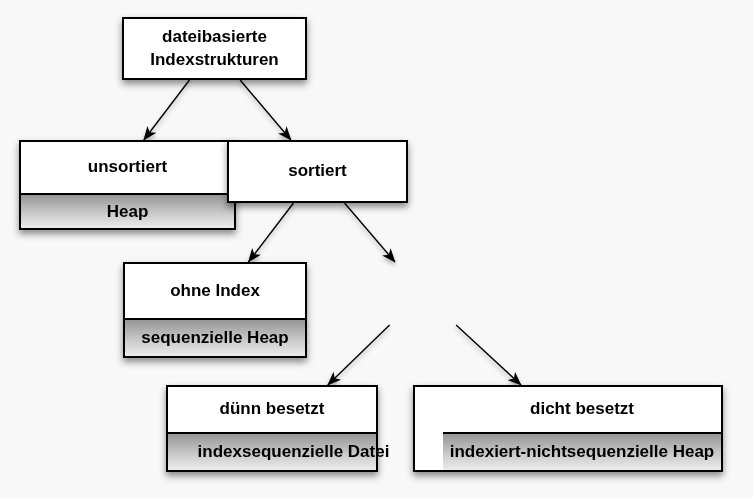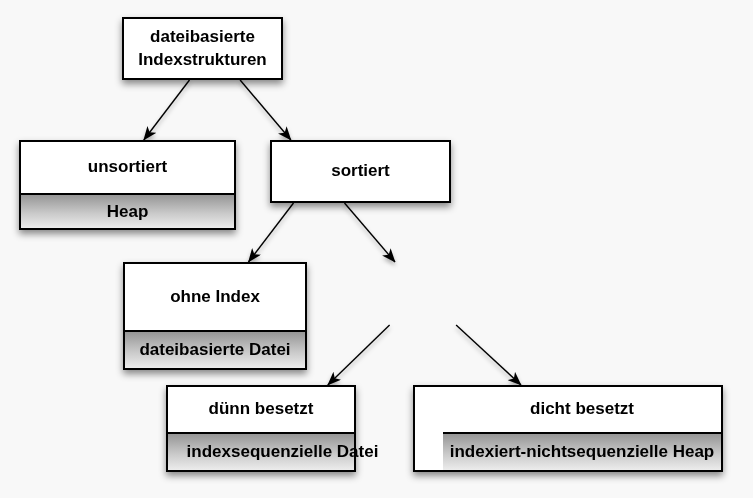--- a/index.html
+++ b/index.html
@@ -48,28 +48,28 @@
   .node-sublabel {
     border-top: 2px solid #000000;
     background: linear-gradient(180deg, #969696 0%, #c9c9c9 55%, #ececec 100%);
     display: flex;
     align-items: center;
     justify-content: center;
     text-align: center;
     white-space: nowrap;
   }
   
-  #node-root        { left: 122px; top: 17px;  width: 161px; height: 63px; }
+  #node-root        { left: 122px; top: 17px;  width: 185px; height: 63px; }
   #node-unsorted    { left: 19px;  top: 140px; width: 217px; height: 90px; }
   #node-unsorted    .node-sublabel { height: 33px; }
-  #node-sorted      { left: 227px; top: 140px; width: 181px; height: 63px; margin-left: 43px; }
-  #node-no_index    { left: 123px; top: 262px; width: 184px; height: 108px; }
+  #node-sorted      { left: 227px; top: 140px; width: 181px; height: 63px; }
+  #node-no_index    { left: 123px; top: 262px; width: 184px; height: 96px; }
   #node-no_index    .node-sublabel { height: 36px; }
   #node-with_index  { left: 332px; top: 262px; width: 180px; height: 63px; }
-  #node-sparse      { left: 166px; top: 385px; width: 190px; height: 87px; }
+  #node-sparse      { left: 166px; top: 385px; width: 212px; height: 87px; }
   #node-sparse      .node-sublabel { height: 36px; padding-left: 43px; }
   #node-dense       { left: 413px; top: 385px; width: 310px; height: 87px; padding-left: 28px; }
   #node-dense       .node-sublabel { height: 36px; }
 </style>
 </head>
 <body>
 
 <div class="canvas" id="canvas">
 
   <svg class="edge-layer" id="edge-layer" width="753" height="498" viewBox="0 0 753 498" xmlns="http://www.w3.org/2000/svg">
@@ -94,21 +94,21 @@
     <div class="node-label">unsortiert</div>
     <div class="node-sublabel">Heap</div>
   </div>
 
   <div class="node" id="node-sorted">
     <div class="node-label">sortiert</div>
   </div>
 
   <div class="node" id="node-no_index">
     <div class="node-label">ohne Index</div>
-    <div class="node-sublabel">dateibasierte Datei</div>
+    <div class="node-sublabel">sequenzielle Heap</div>
   </div>
 
 
   <div class="node" id="node-sparse">
     <div class="node-label">dünn besetzt</div>
     <div class="node-sublabel">indexsequenzielle Datei</div>
   </div>
 
   <div class="node" id="node-dense">
     <div class="node-label">dicht besetzt</div>

